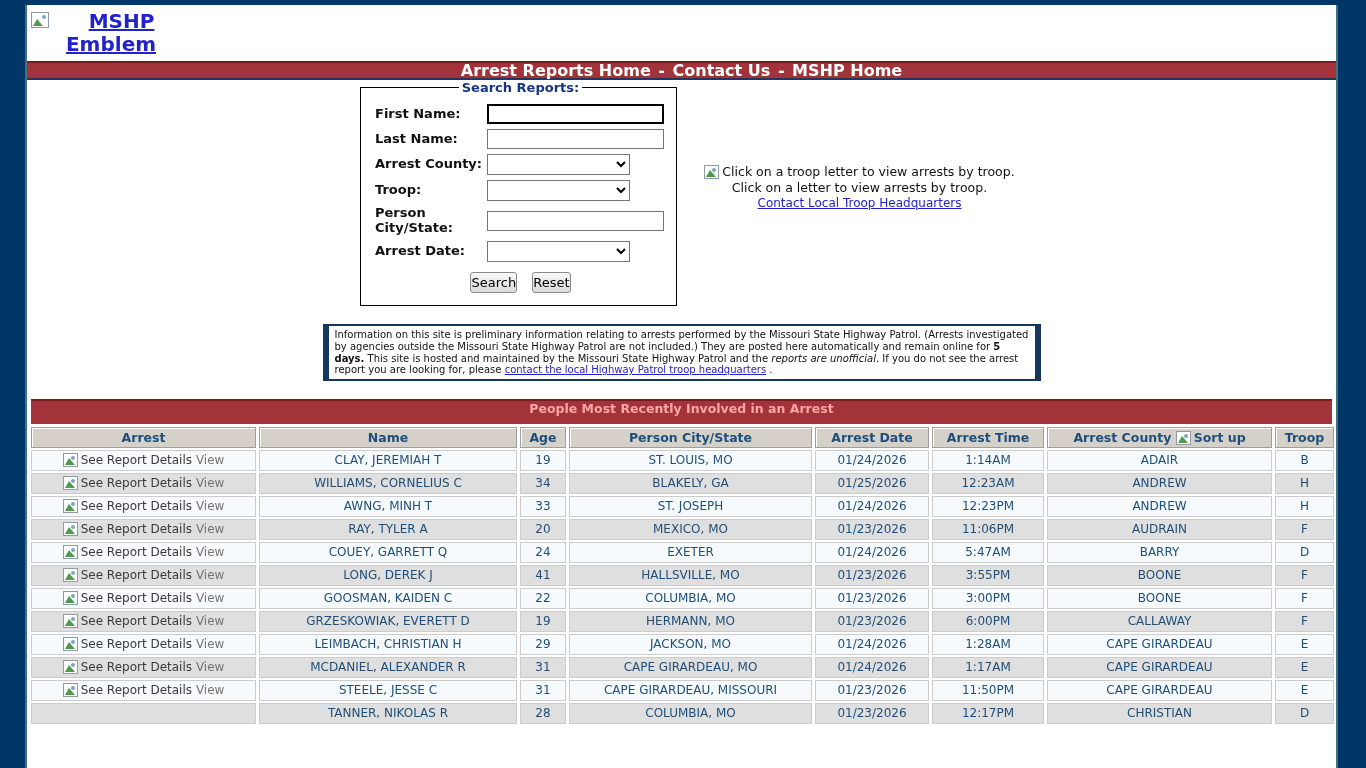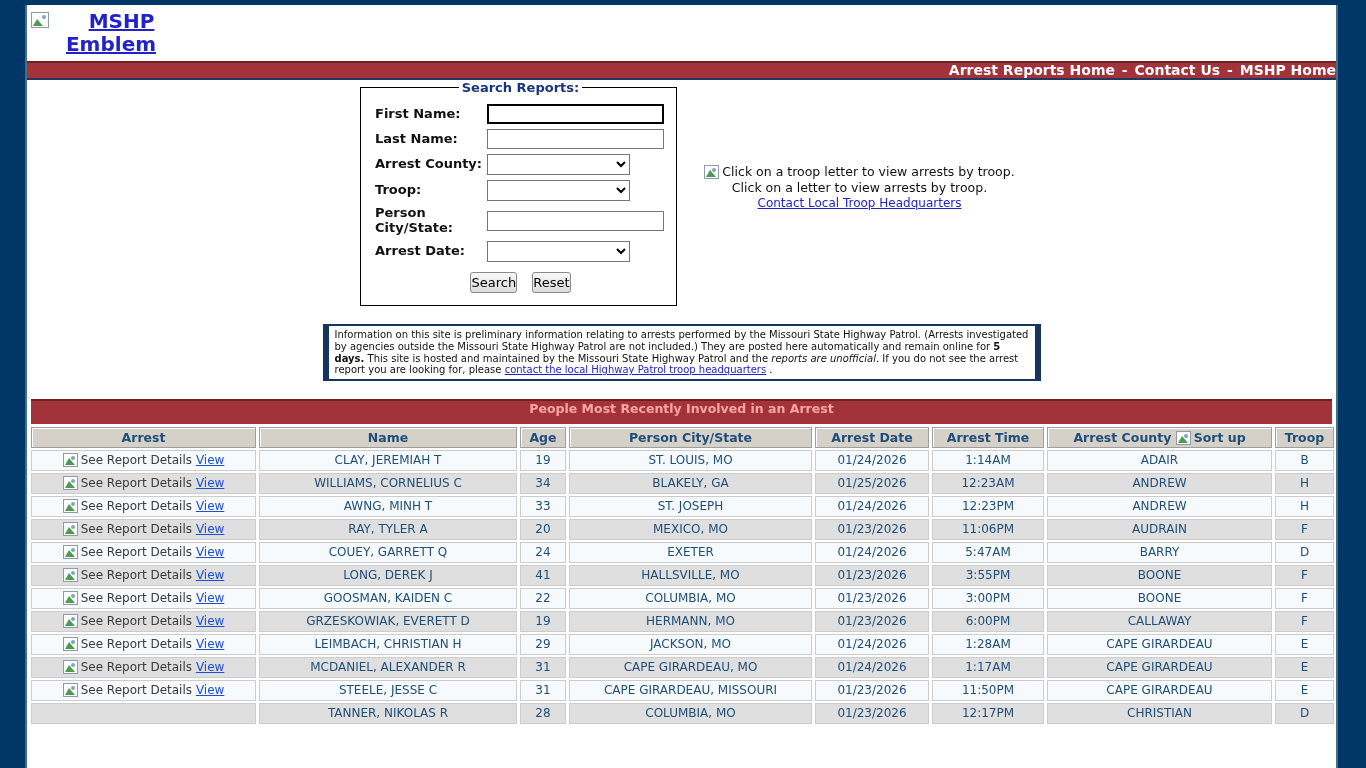--- a/index.html
+++ b/index.html
@@ -21,21 +21,21 @@
   .site-header { padding:5px 0 4px 4px; height:56px; }
   .emblem-link {
     display:inline-block; width:160px; text-align:center;
     color:#2222cc; font-weight:bold; font-size:20px; line-height:1.15;
     text-decoration:underline; cursor:pointer;
   }
   .emblem-link .bimg { float:left; margin-top:2px; }
   
   .navbar {
     background:#a3333a; border-top:2px solid #731d22; border-bottom:2px solid #22365e;
-    height:19px; text-align:right; color:#fff; font-weight:bold; font-size:14px; line-height:15px;
+    height:19px; text-align:center; color:#fff; font-weight:bold; font-size:16px; line-height:15px;
   }
   .navbar a { color:#fff; text-decoration:none; cursor:pointer; }
   .navbar .sep { margin:0 2px; }
   
   .page-title {
     text-align:center; color:#1c3a85; font-weight:bold; font-size:23px;
     margin:14px 0 10px 0;
   }
   
   .main { position:relative; height:228px; }
@@ -91,21 +91,21 @@
     white-space:nowrap; overflow:hidden;
   }
   .cell {
     border:1px solid #cccccc; height:21px; line-height:19px;
     font-size:12px; color:#1f4e79; text-align:center;
     white-space:nowrap; overflow:hidden;
   }
   .row-odd  { background:#f7fafc; }
   .row-even { background:#dfdfdf; }
   .cell.arrest { color:#3a3a3a; }
-  .cell.arrest a { color:#1d4ed8; text-decoration:underline; cursor:pointer; }
+  .cell.arrest a { color:#737373; cursor:pointer; }
   
   .bimg {
     display:inline-block; width:15px; height:14px;
     background:#fff; border:1px solid #8e9aa5;
     position:relative; vertical-align:-3px; margin-right:3px; overflow:hidden;
   }
   .bimg::before {
     content:''; position:absolute; left:1px; bottom:1px;
     border-left:4px solid transparent; border-right:6px solid transparent;
     border-bottom:7px solid #4e9a4e;

